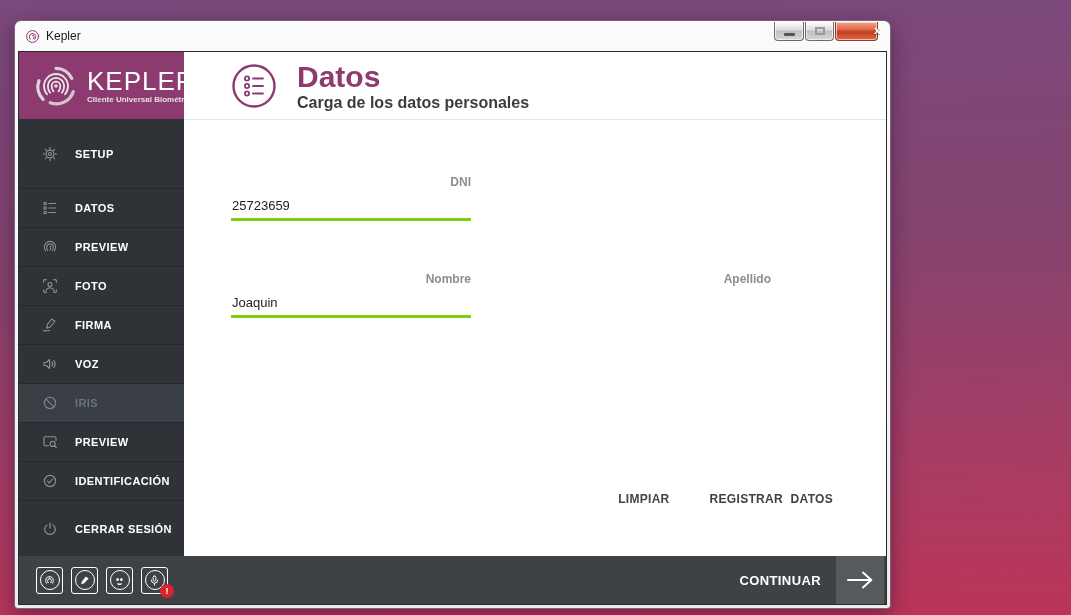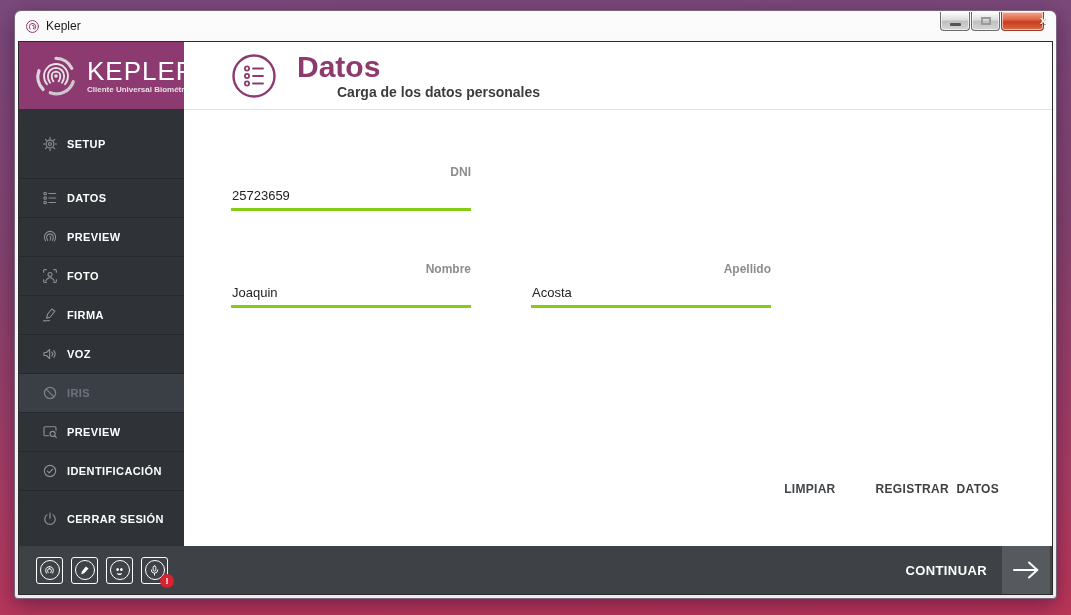--- a/index.html
+++ b/index.html
@@ -1,21 +1,21 @@
 <!DOCTYPE html>
 <html><head>
 <meta charset="utf-8">
 <style>
   * { margin:0; padding:0; box-sizing:border-box; }
   html,body { width:1071px; height:615px; overflow:hidden;
     font-family:"Liberation Sans", sans-serif; }
   body { background:linear-gradient(178deg,#7a4a7d 0%, #84446f 40%, #aa3c63 78%, #bb3558 100%); position:relative; }
 
   
-  .window { position:absolute; left:14px; top:10px; width:1043px; height:589px;
+  .window { position:absolute; left:14px; top:20px; width:877px; height:589px;
     background:linear-gradient(#fbfbfb,#ededed); border:1px solid rgba(55,25,55,.65);
     border-radius:7px 7px 4px 4px; box-shadow:0 6px 22px rgba(40,0,40,.45); }
   .titlebar { position:relative; height:30px; }
   .title-icon { position:absolute; left:10px; top:8px; width:15px; height:15px; }
   .title-text { position:absolute; left:31px; top:8px; font-size:12px; color:#1b1b1b; }
   .win-controls { position:absolute; top:1px; right:12px; display:flex; gap:1px; }
   .win-btn { height:19px; border:1px solid #6b6b6b; border-top:none; border-radius:0 0 4px 4px;
     background:linear-gradient(#fdfdfd,#dcdcdc 45%,#bfbfbf 50%,#d6d6d6);
     box-shadow:inset 0 0 0 1px rgba(255,255,255,.6); position:relative; cursor:default; }
   .win-min { width:30px; } .win-max { width:29px; }
@@ -31,37 +31,37 @@
     border:1px solid #2b2b2b; background:#fff; display:flex; flex-direction:column; }
   .app-body { flex:1; display:flex; min-height:0; }
 
   
   .sidebar { width:165px; background:#2f3338; display:flex; flex-direction:column; }
   .logo-header { height:67px; background:#8c3a70; display:flex; align-items:center; padding-left:14px; gap:8px; }
   .logo-fp { width:46px; height:46px; flex:0 0 auto; }
   .logo-brand { color:#fff; font-size:26px; letter-spacing:1px; line-height:1; font-weight:400; }
   .logo-tagline { color:#eadfe7; font-size:8px; font-weight:bold; margin-top:1px; white-space:nowrap; }
   .menu { flex:1; display:flex; flex-direction:column; }
-  .menu-item { height:39px; display:flex; align-items:center; padding-left:22px; gap:8px;
+  .menu-item { height:39px; display:flex; align-items:center; padding-left:22px; gap:16px;
     border-bottom:1px solid #25282c; cursor:pointer; }
   .menu-item.tall { height:70px; }
   .menu-item.logout { flex:1; border-bottom:none; }
   .menu-item .mi-icon { width:18px; height:18px; color:#8b9096; flex:0 0 auto; }
   .menu-item .mi-label { color:#fff; font-size:11px; font-weight:bold; letter-spacing:.4px; }
   .menu-item.disabled { background:#3a3f46; }
   .menu-item.disabled .mi-label { color:#6b7280; }
   .menu-item.disabled .mi-icon { color:#7b838c; }
 
   
   .main { flex:1; background:#fff; display:flex; flex-direction:column; min-width:0; }
   .main-header { height:68px; border-bottom:1px solid #e3e3e3; position:relative; }
   .header-icon { position:absolute; left:47px; top:11px; width:46px; height:46px; }
   .header-titles { position:absolute; left:113px; top:8px; }
   .header-title { color:#8e3a6e; font-size:30px; font-weight:bold; line-height:1.1; }
-  .header-subtitle { color:#3c3c3c; font-size:14px; font-weight:bold; margin-top:1px;margin-left:40px; }
+  .header-subtitle { color:#3c3c3c; font-size:16px; font-weight:bold; margin-top:1px; }
   .form { flex:1; position:relative; }
   .field { position:absolute; width:240px; }
   .f-dni { left:47px; top:55px; } .f-nombre { left:47px; top:152px; }
   .f-apellido { left:347px; top:152px; width:240px; }
   .f-label { color:#8d8d8d; font-size:12px; font-weight:bold;text-align:right; }
   .f-input { display:block; width:100%; border:none; border-bottom:3px solid #84cc16;
     margin-top:9px; padding:0 0 5px 1px; font-size:13px; color:#222;
     font-family:"Liberation Sans", sans-serif; outline:none; background:transparent; }
   .sexo-group { position:absolute; left:347px; top:55px; width:300px; }
   .sexo-row { display:flex; align-items:center; margin-top:13px; }
@@ -253,21 +253,20 @@
           </div>
 
 
           <div class="field f-nombre">
             <div class="f-label">Nombre</div>
             <input class="f-input" type="text" value="Joaquin" style="">
           </div>
 
           <div class="field f-apellido">
             <div class="f-label">Apellido</div>
-            <input class="f-input" type="text" autofocus="" value="Acosta" style="">
           </div>
 
           <div class="actions">
             <button class="btn-flat btn-limpiar">LIMPIAR</button>
             <button class="btn-flat btn-registrar">REGISTRAR DATOS</button>
           </div>
         </div>
       </div>
     </div>
 

